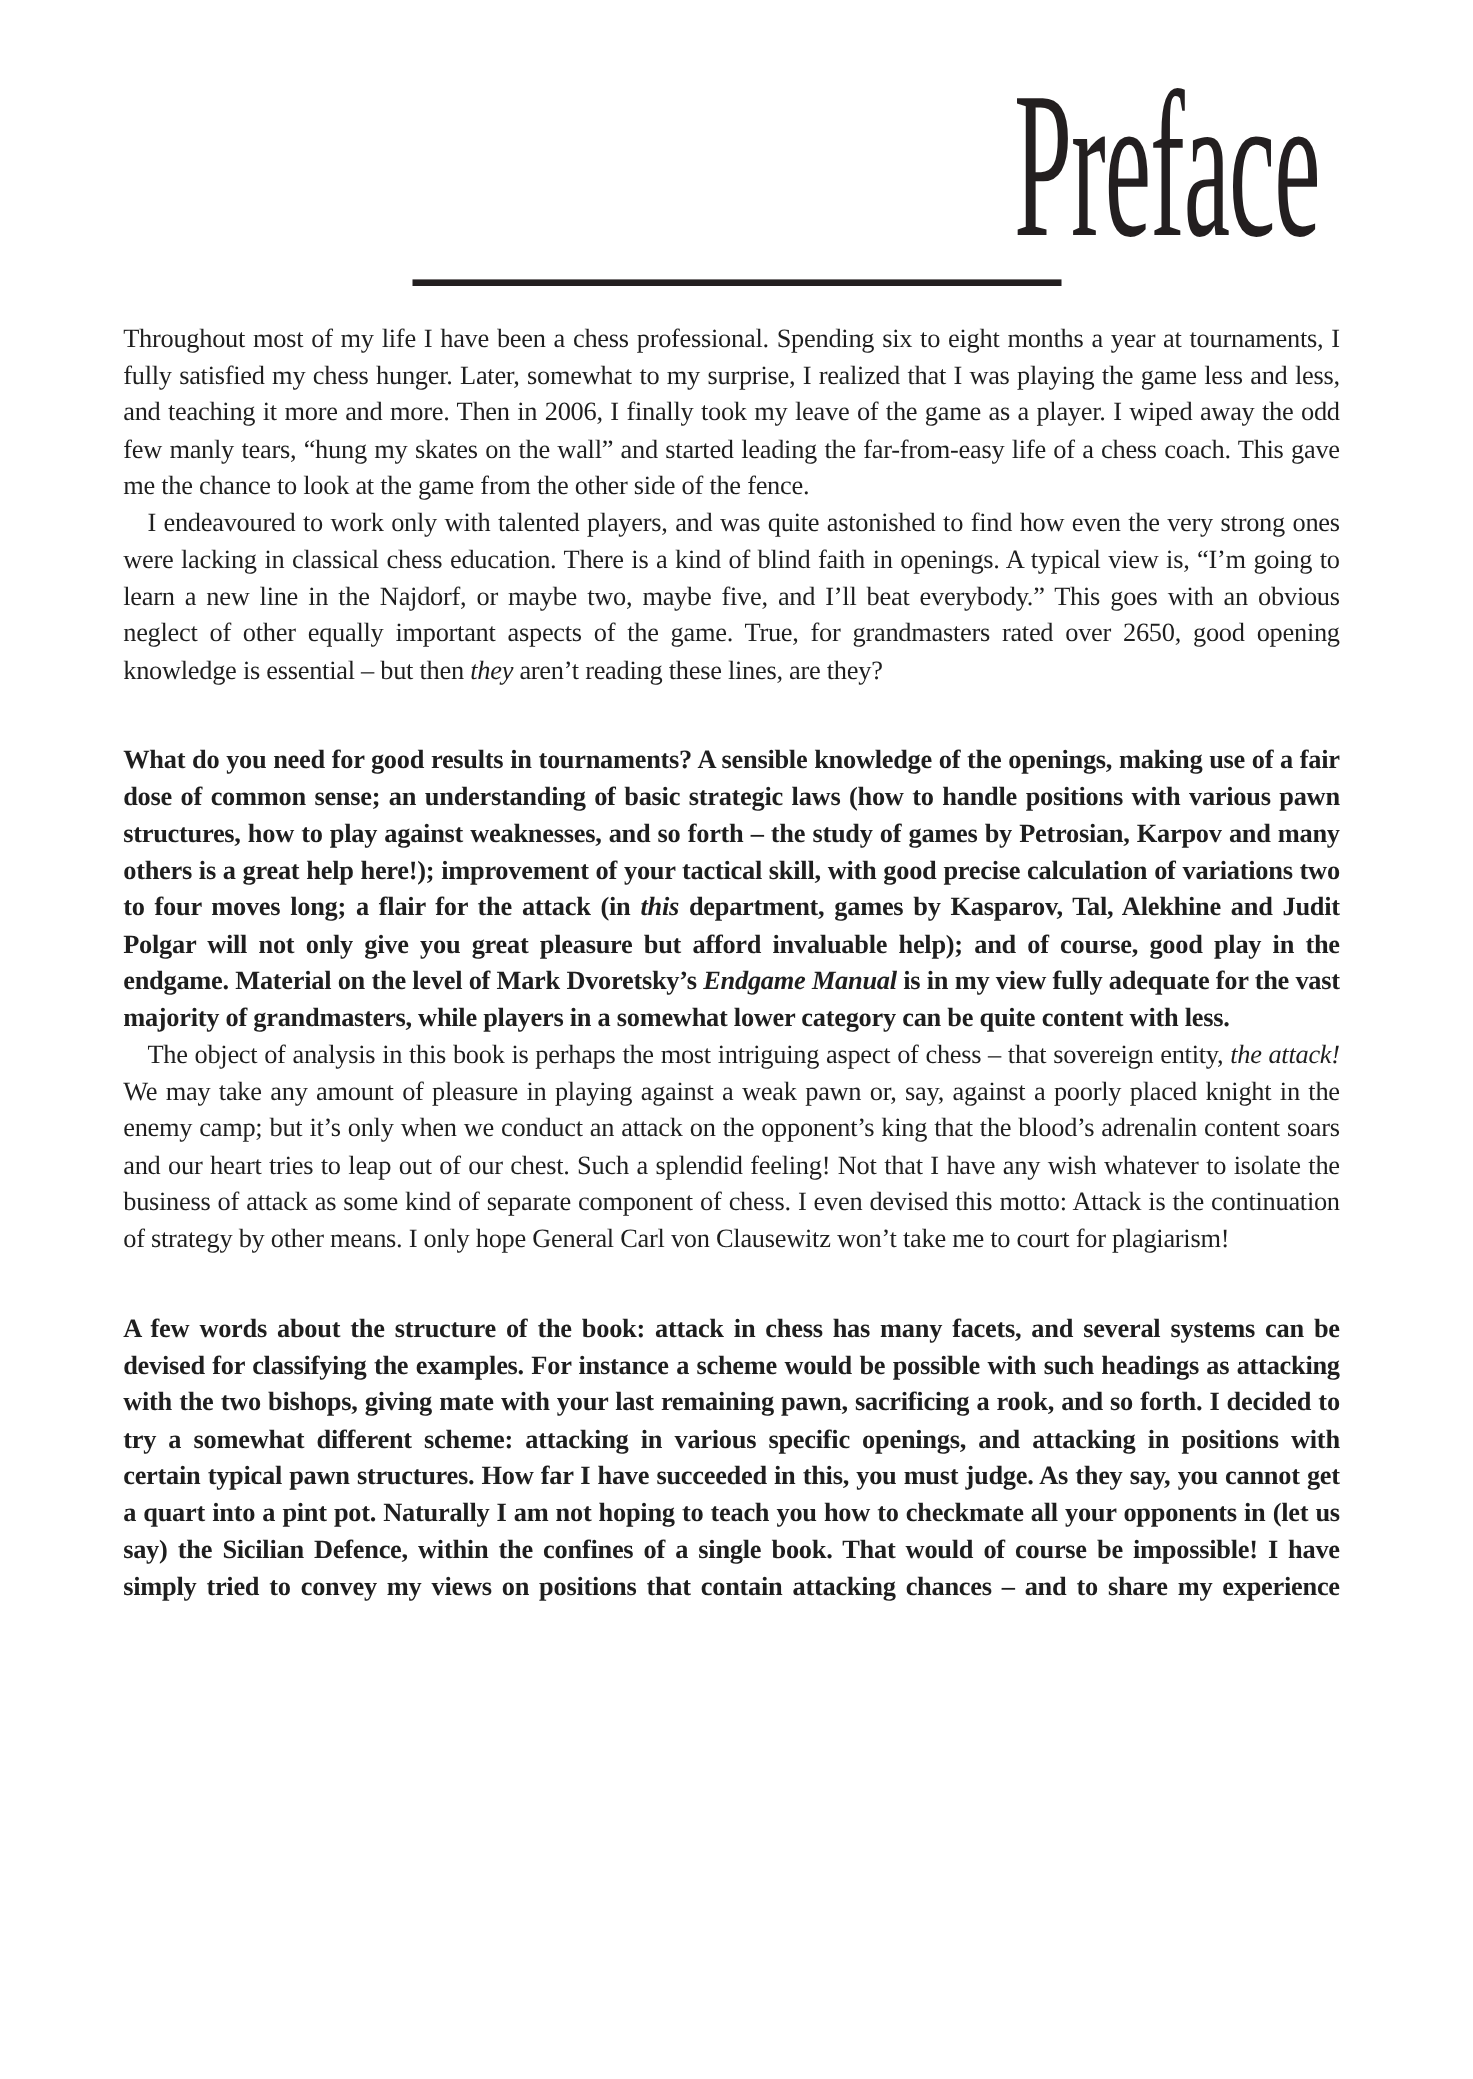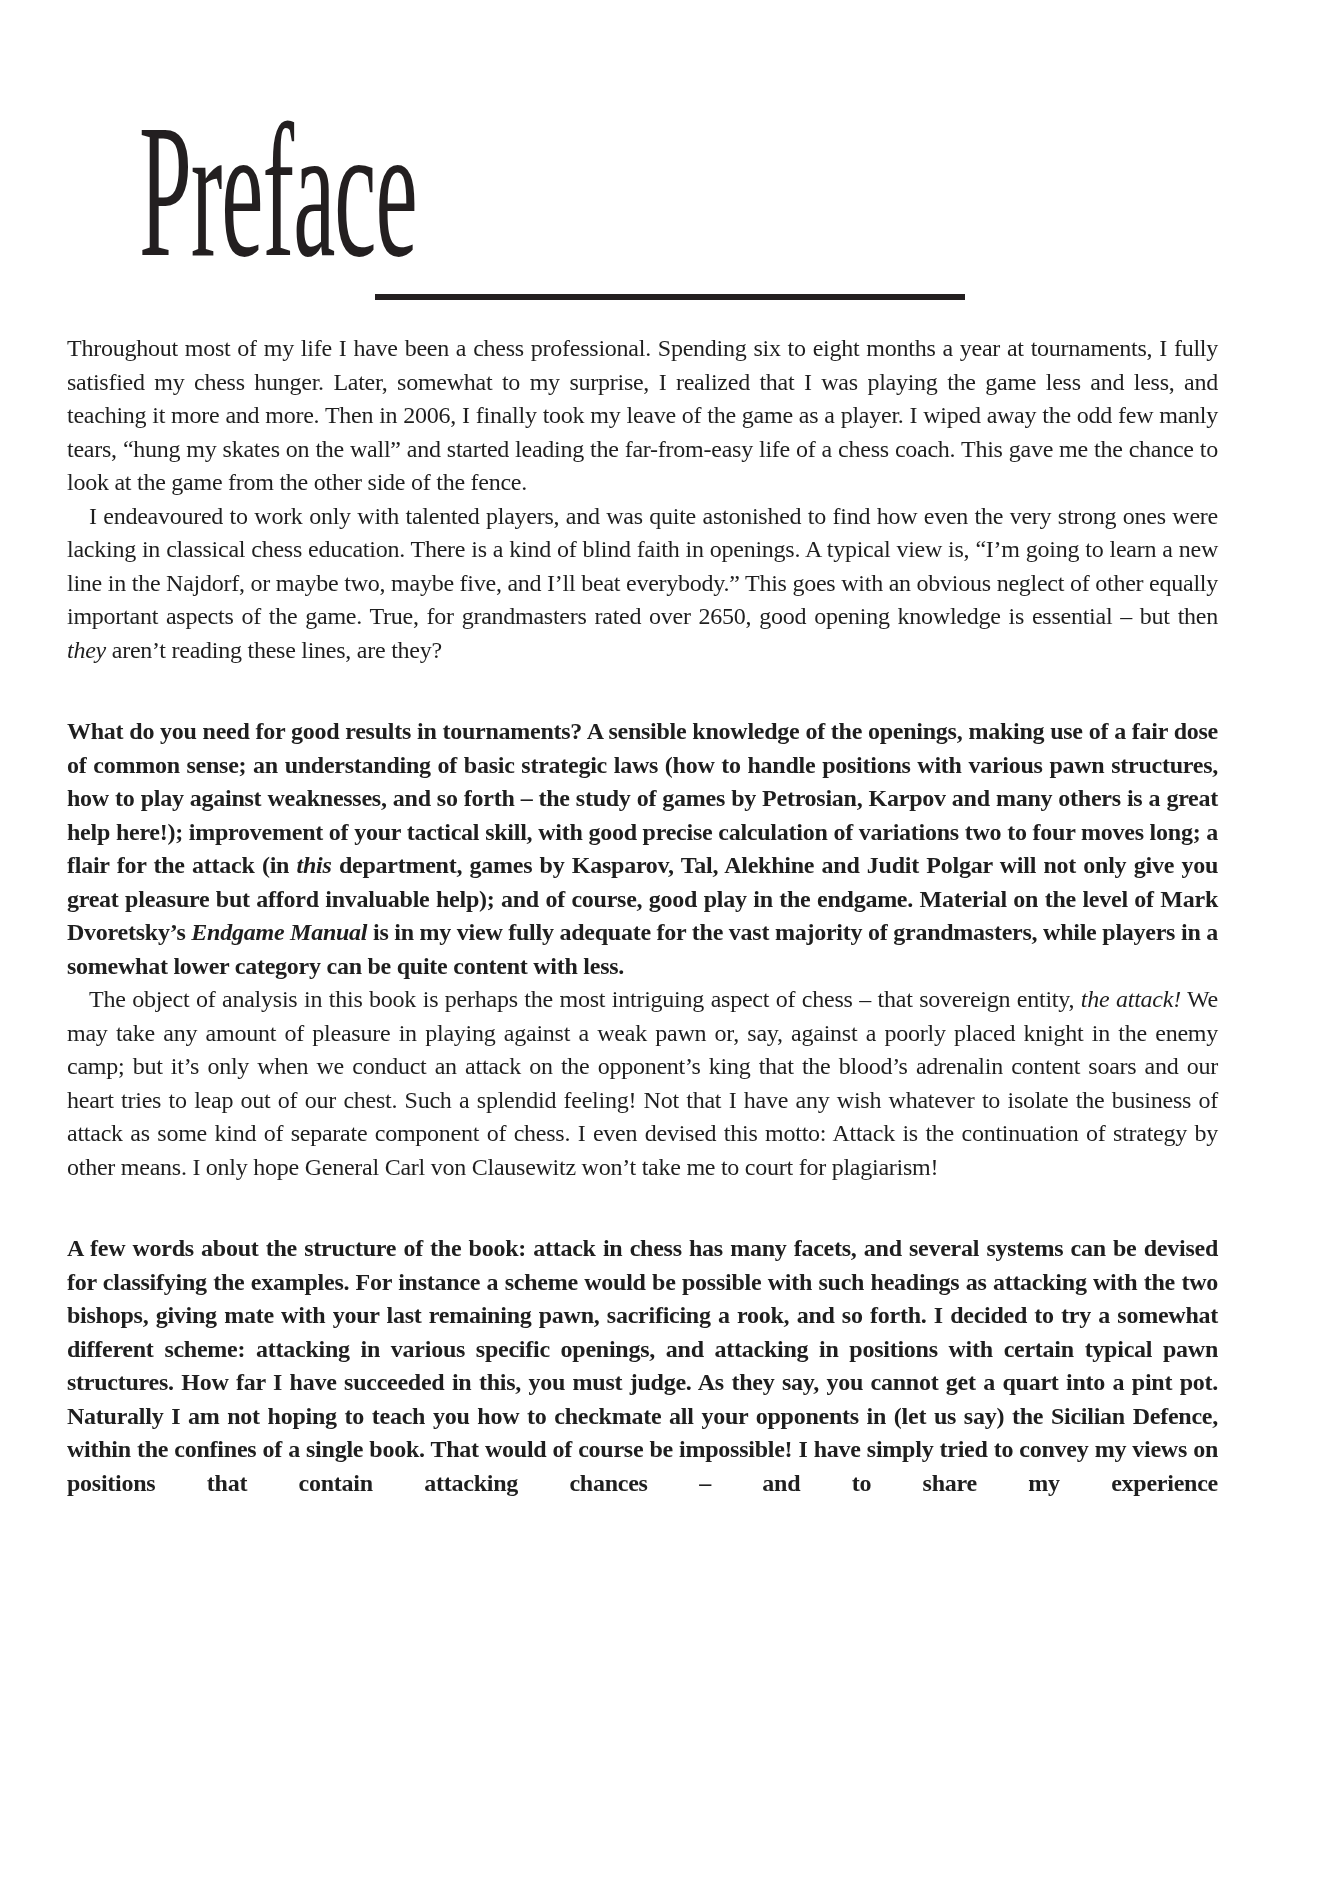--- a/index.html
+++ b/index.html
@@ -9,22 +9,22 @@
   }
   .page {
     position: relative;
     width: 1339px;
     height: 1890px;
     background: #ffffff;
     overflow: hidden;
     font-family: "Liberation Serif", serif;
   }
   .title-block {
-    padding-top: 96px;
-    text-align: left;
+    padding-top: 56px;
+    text-align: right;
     text-decoration: underline;
   }
   .title {
     display: inline-block;
     margin: 0;
     font-family: "Liberation Serif", serif;
     font-weight: normal;
     font-size: 190px;
     line-height: 190px;
     letter-spacing: -2px;
@@ -32,21 +32,21 @@
     transform: scaleX(0.5);
     white-space: nowrap;
   }
   .title-rule {
     width: 590px;
     height: 6px;
     margin: 8px auto 0 auto;
     background: #231f20;
   }
   .body-text {
-    margin: 32px 121px 0 67px; 
+    margin: 32px 121px 0 112px; 
     color: #1f1f1f;
     font-size: 24px;
     line-height: 33.5px;
     letter-spacing: -0.25px;
     text-align: justify;
   }
   .body-text p {
     margin: 0;
     padding: 0;
   }

